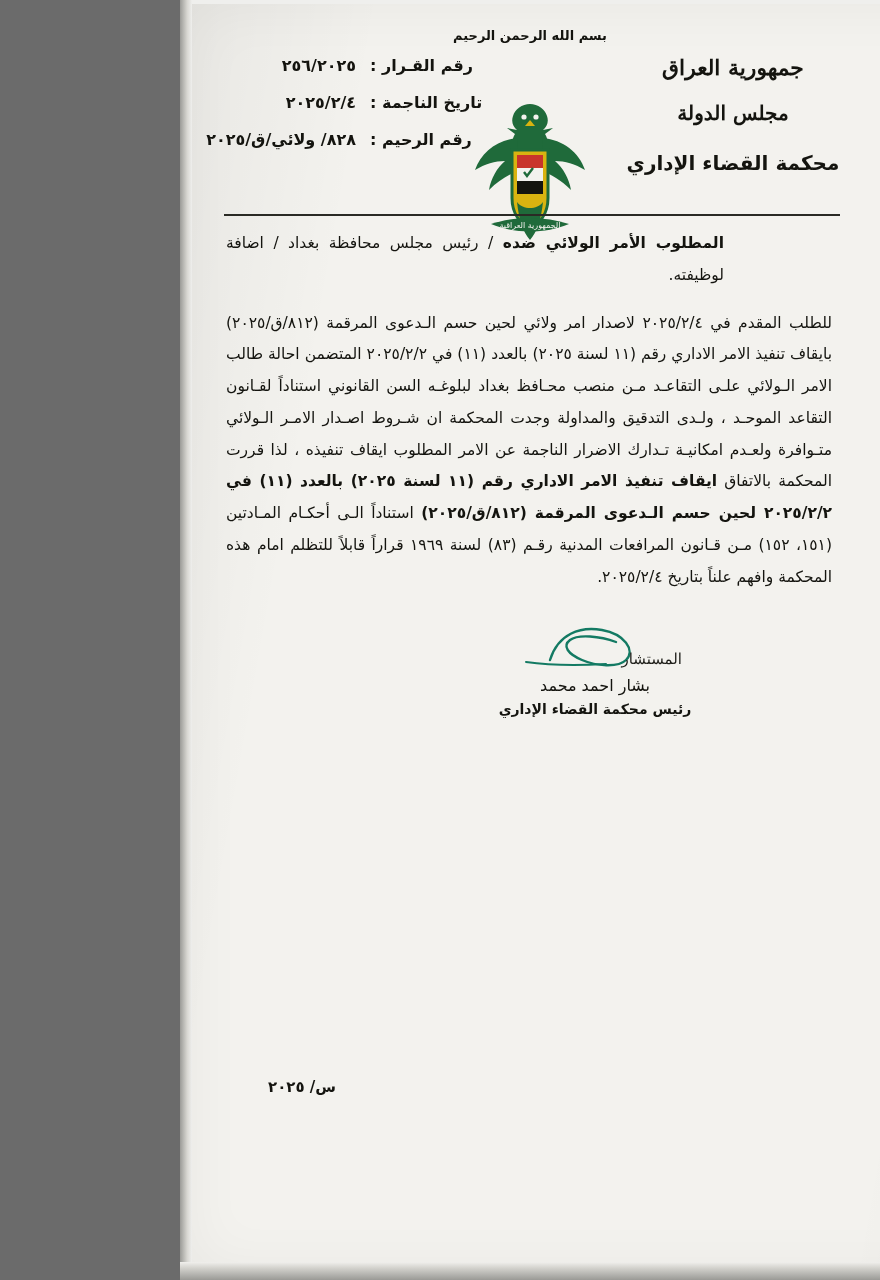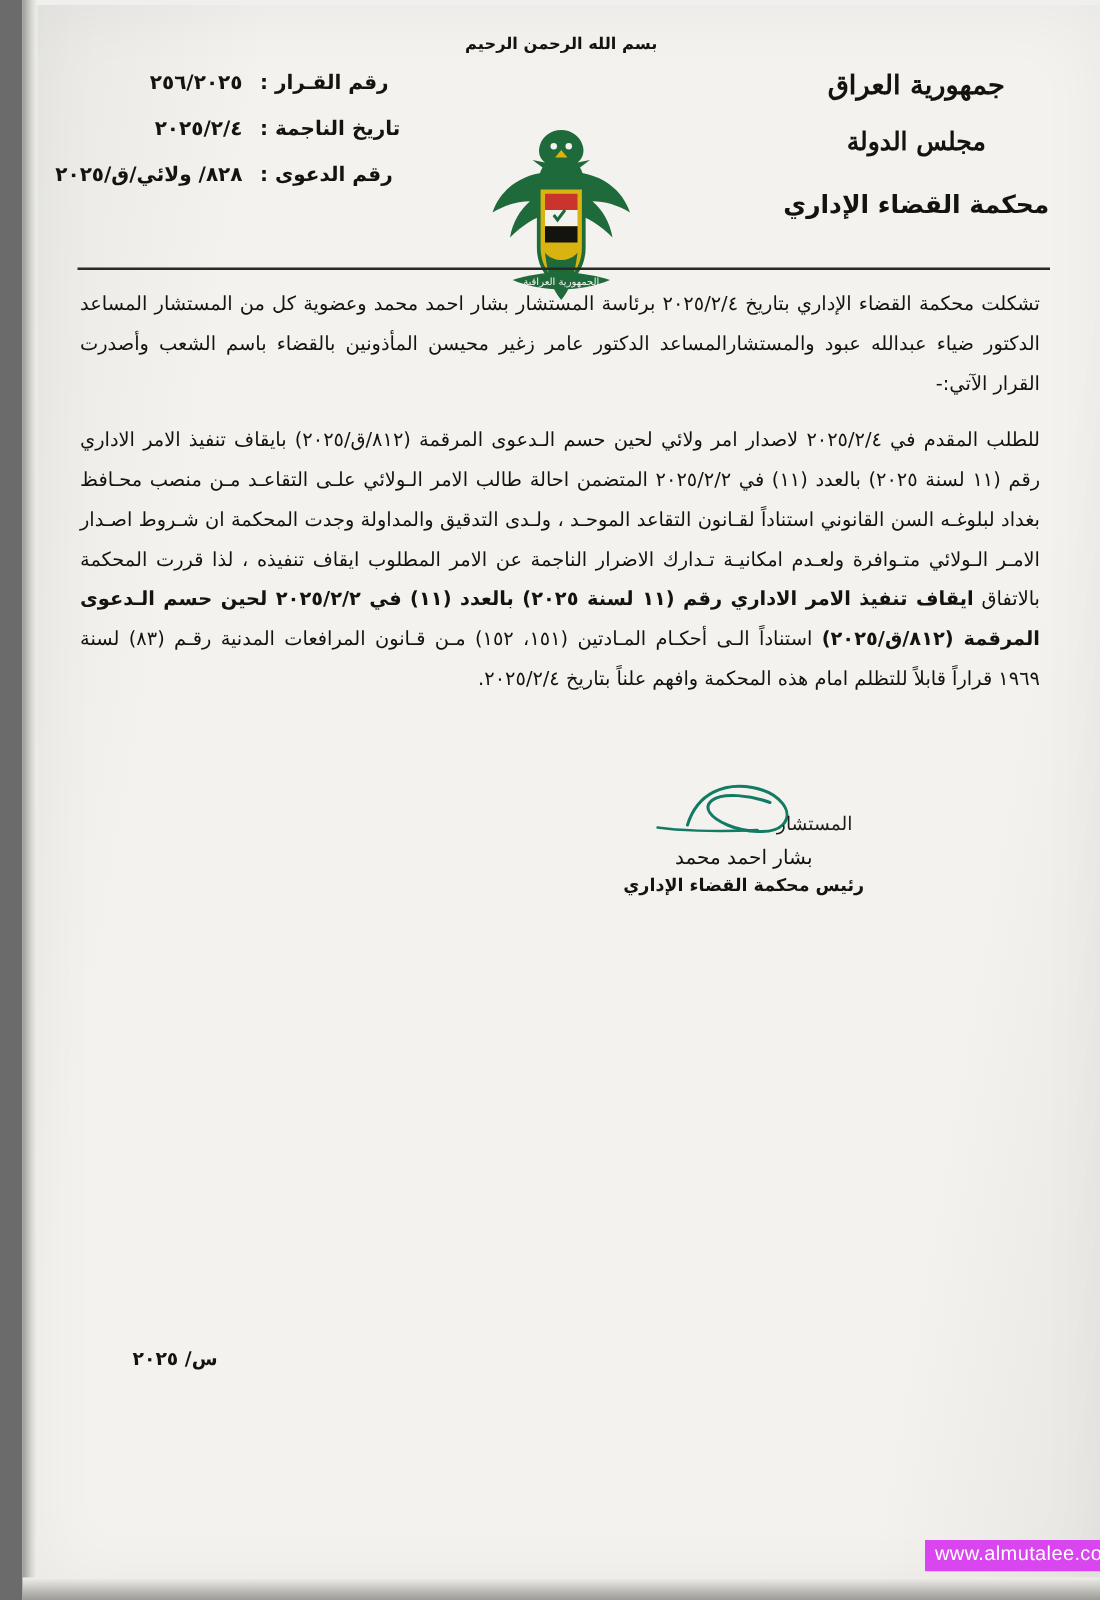--- a/index.html
+++ b/index.html
@@ -2,21 +2,21 @@
 <html lang="ar" dir="rtl"><head>
 <meta charset="utf-8">
 <style>
   html, body {
     margin: 0;
     padding: 0;
     background: #6b6b6b;
   }
   .page {
     position: relative;
-    width: 862px;
+    width: 700px;
     height: 1280px;
     background: #efefed;
     overflow: hidden;
     font-family: "DejaVu Sans", "Liberation Sans", sans-serif;
     color: #14140f;
   }
   
   .sheet {
     position: absolute;
     left: 8px;
@@ -264,33 +264,36 @@
     <div class="hdr-left">
       <div class="meta-row">
         <div class="meta-label">رقم القـرار :</div>
         <div class="meta-value">٢٥٦/٢٠٢٥</div>
       </div>
       <div class="meta-row">
         <div class="meta-label">تاريخ الناجمة :</div>
         <div class="meta-value">٢٠٢٥/٢/٤</div>
       </div>
       <div class="meta-row">
-        <div class="meta-label">رقم الدعوى :</div>
+        <div class="meta-label">رقم الرحيم :</div>
         <div class="meta-value">٨٢٨/ ولائي/ق/٢٠٢٥</div>
       </div>
     </div>
   </div>
 
   <div class="rule"></div>
 
   <div class="body">
 
-    <div class="para">تشكلت محكمة القضاء الإداري بتاريخ ٢٠٢٥/٢/٤ برئاسة المستشار بشار احمد محمد وعضوية كل من المستشار المساعد الدكتور ضياء عبدالله عبود والمستشارالمساعد الدكتور عامر زغير محيسن المأذونين بالقضاء باسم الشعب وأصدرت القرار الآتي:-</div>
-
-
+
+
+    <div class="p-head2">
+      <b>المطلوب الأمر الولائي ضده</b>
+      <span>/ رئيس مجلس محافظة بغداد / اضافة لوظيفته.</span>
+    </div>
 
     <div class="para block-main">
       <span>للطلب المقدم في ٢٠٢٥/٢/٤ لاصدار امر ولائي لحين حسم الـدعوى المرقمة (٨١٢/ق/٢٠٢٥) بايقاف تنفيذ الامر الاداري رقم (١١ لسنة ٢٠٢٥) بالعدد (١١) في ٢٠٢٥/٢/٢ المتضمن احالة طالب الامر الـولائي علـى التقاعـد مـن منصب محـافظ بغداد لبلوغـه السن القانوني استناداً لقـانون التقاعد الموحـد ، ولـدى التدقيق والمداولة وجدت المحكمة ان شـروط اصـدار الامـر الـولائي متـوافرة ولعـدم امكانيـة تـدارك الاضرار الناجمة عن الامر المطلوب ايقاف تنفيذه ، لذا قررت المحكمة بالاتفاق</span>
       <b>ايقاف تنفيذ الامر الاداري رقم (١١ لسنة ٢٠٢٥) بالعدد (١١) في ٢٠٢٥/٢/٢ لحين حسم الـدعوى المرقمة (٨١٢/ق/٢٠٢٥)</b>
       <span>استناداً الـى أحكـام المـادتين (١٥١، ١٥٢) مـن قـانون المرافعات المدنية رقـم (٨٣) لسنة ١٩٦٩ قراراً قابلاً للتظلم امام هذه المحكمة وافهم علناً بتاريخ ٢٠٢٥/٢/٤.</span>
     </div>
   </div>
 
   <div class="sign-area">
     <div class="sign-scribble">

